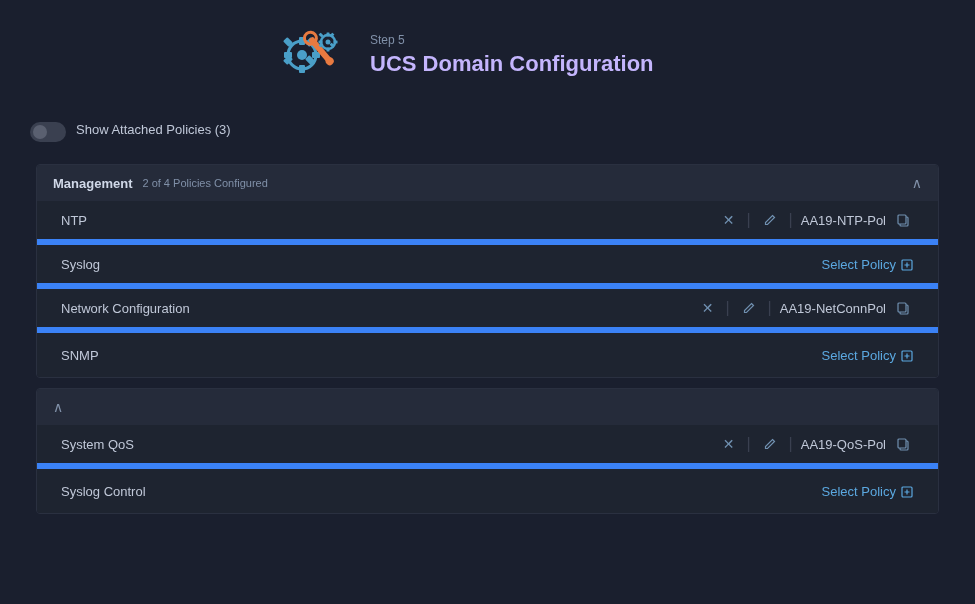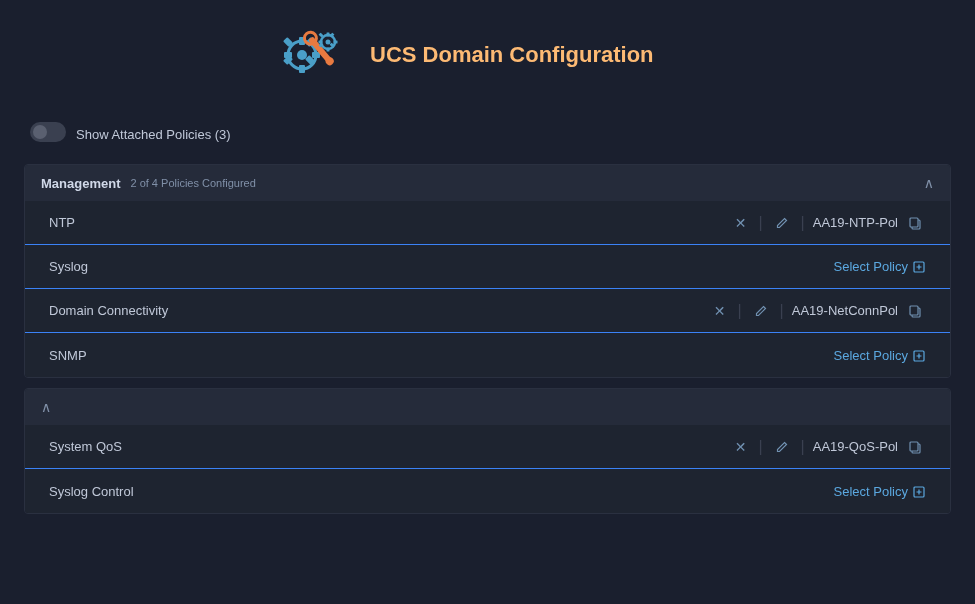--- a/index.html
+++ b/index.html
@@ -30,32 +30,32 @@
       flex-direction: column;
       gap: 4px;
     }
     .step-label {
       font-size: 12px;
       color: #8090a8;
     }
     .page-title {
       font-size: 22px;
       font-weight: 600;
-      color: #fdba74;
+      color: #c4b5fd;
     }
     .page-desc {
       font-size: 12px;
       color: #8090a8;
       line-height: 1.4;
     }
 
     
     .toggle-row {
       display: flex;
-      align-items: flex-end;
+      align-items: flex-start;
       padding: 12px 30px;
       gap: 10px;
     }
     .toggle-switch {
       width: 36px;
       height: 20px;
       background: #3a4050;
       border-radius: 10px;
       position: relative;
       cursor: pointer;
@@ -70,21 +70,21 @@
       background: #5a6070;
       border-radius: 50%;
     }
     .toggle-label {
       font-size: 13px;
       color: #c0c8d8;
     }
 
     
     .section {
-      margin: 10px 24px;
+      margin: 10px 36px;
       border: 1px solid #2a3040;
       border-radius: 4px;
       overflow: hidden;
     }
     .section-header {
       display: flex;
       align-items: center;
       justify-content: space-between;
       background: #252b3a;
       padding: 10px 16px;
@@ -112,21 +112,21 @@
     
     .policy-list {
       background: #1e2430;
     }
     .policy-row {
       display: flex;
       align-items: center;
       justify-content: space-between;
       padding: 0 24px;
       height: 44px;
-      border-bottom: 1px solid #3b82f6;
+      border-bottom: 6px solid #3b82f6;
     }
     .policy-row:last-child {
       border-bottom: none;
       gap: 15px;
     }
     .policy-name {
       color: #c0c8d8;
       font-size: 13px;
     }
     .policy-actions {
@@ -204,20 +204,21 @@
         <rect x="5.5" y="-1.5" width="4" height="3" rx="0.5" fill="#4a9fc8"></rect>
         <rect x="-9.5" y="-1.5" width="4" height="3" rx="0.5" fill="#4a9fc8"></rect>
         <rect x="4" y="-7" width="3" height="4" rx="0.5" fill="#4a9fc8" transform="rotate(45 4 -7) translate(-1.5,-2)"></rect>
         <rect x="-7" y="-7" width="3" height="4" rx="0.5" fill="#4a9fc8" transform="rotate(-45 -7 -7) translate(-1.5,-2)"></rect>
         <rect x="4" y="3" width="3" height="4" rx="0.5" fill="#4a9fc8" transform="rotate(-45 4 3) translate(-1.5,-2)"></rect>
         <rect x="-7" y="3" width="3" height="4" rx="0.5" fill="#4a9fc8" transform="rotate(45 -7 3) translate(-1.5,-2)"></rect>
       </g>
     </svg>
   </div>
   <div class="header-text">
+    <span class="step-label">Step 5</span>
     <span class="page-title">UCS Domain Configuration</span>
   </div>
 </div>
 
 <div class="toggle-row">
   <div class="toggle-switch"></div>
   <span class="toggle-label">Show Attached Policies (3)</span>
 </div>
 
 <div id="sections-container">
@@ -257,21 +258,21 @@
             Select Policy
             <svg width="14" height="14" viewBox="0 0 14 14" fill="none">
                 <rect x="2" y="2" width="10" height="10" rx="1" stroke="#5ba8e0" stroke-width="1.2"></rect>
                 <line x1="7" y1="4.5" x2="7" y2="9.5" stroke="#5ba8e0" stroke-width="1.2"></line>
                 <line x1="4.5" y1="7" x2="9.5" y2="7" stroke="#5ba8e0" stroke-width="1.2"></line>
               </svg>
           </a>
         </div>
       </div>
         <div class="policy-row">
-        <span class="policy-name">Domain Connectivity</span>
+        <span class="policy-name">Network Configuration</span>
         <div class="policy-actions">
           <button class="action-btn" title="Clear">✕</button>
           <span class="action-separator">|</span>
           <button class="action-btn" title="Edit">
             <svg width="14" height="14" viewBox="0 0 14 14" fill="none">
                 <path d="M9.5 2.5L11.5 4.5L4.5 11.5H2.5V9.5L9.5 2.5Z" stroke="#7090b0" stroke-width="1.2" fill="none"></path>
               </svg>
           </button>
           <span class="action-separator">|</span>
           <span class="policy-value">AA19-NetConnPol</span>

